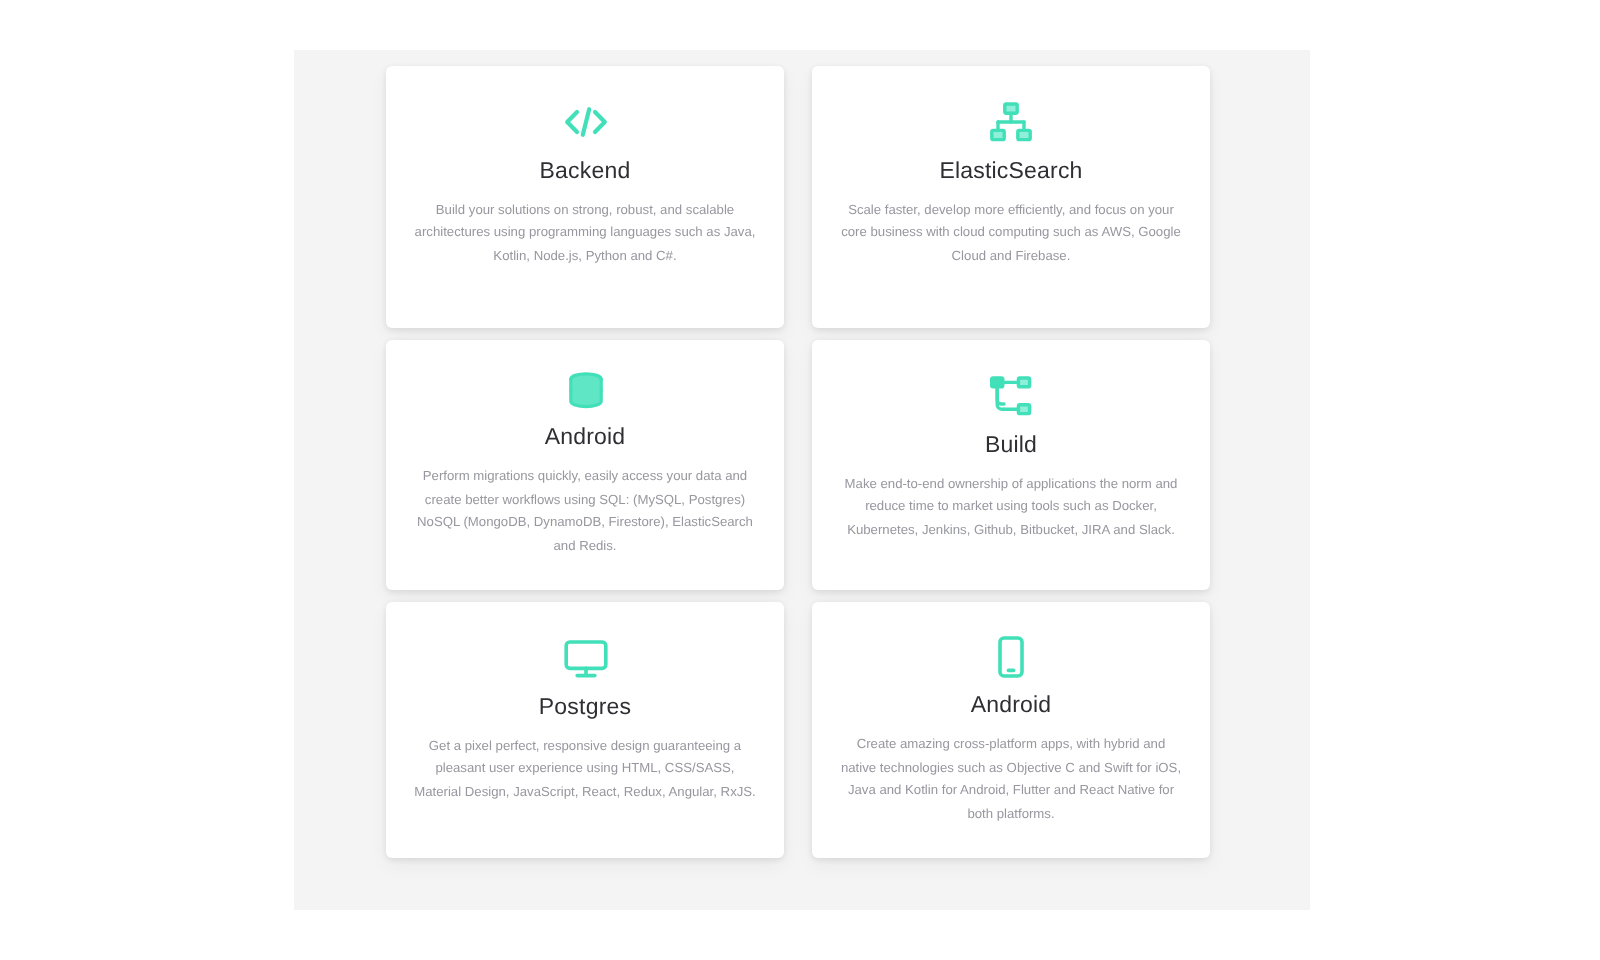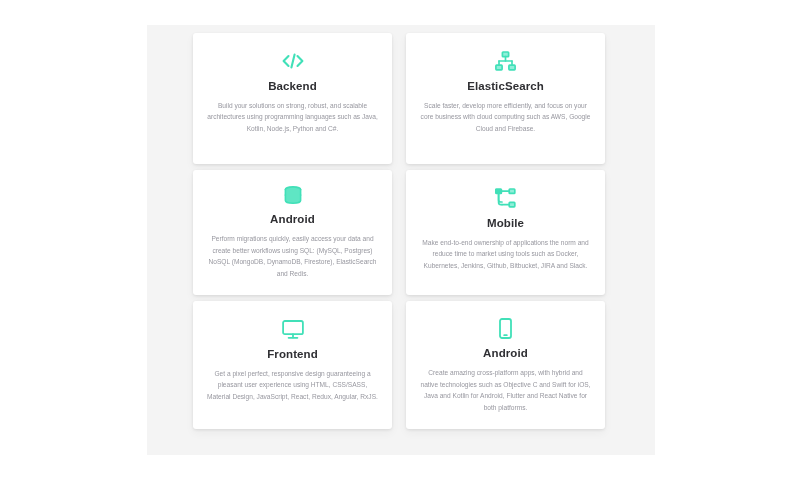--- a/index.html
+++ b/index.html
@@ -59,21 +59,21 @@
     display: flex;
     align-items: center;
     justify-content: center;
     margin-top: 3px;
     margin-bottom: 6px;
   }
   .card-icon svg { display: block; }
 
   .card-title {
     font-size: 11.5px;
-    font-weight: bold;
+    font-weight: normal;
     color: #2f2f33;
     letter-spacing: 0.1px;
     margin-bottom: 8px;
     text-align: center;
   }
 
   .card-desc {
     font-size: 6.6px;
     line-height: 11.4px;
     color: #97979f;
@@ -135,33 +135,33 @@
         <svg width="21" height="20" viewBox="0 0 21 20" fill="none" stroke="#41e0b8" stroke-width="1.7" stroke-linecap="round" stroke-linejoin="round">
           <rect x="0.8" y="1" width="5.6" height="4.4" rx="0.7" fill="#41e0b8" stroke="#41e0b8"></rect>
           <rect x="14.2" y="1" width="5.6" height="4.4" rx="0.7" fill="#8fefd9" stroke="#41e0b8"></rect>
           <rect x="14.2" y="14.4" width="5.6" height="4.4" rx="0.7" fill="#8fefd9" stroke="#41e0b8"></rect>
           <line x1="6.4" y1="3.2" x2="14.2" y2="3.2"></line>
           <path d="M3.6 5.4 V12 a2 2 0 0 0 2 2 h1.4"></path>
           <line x1="7" y1="16.6" x2="14.2" y2="16.6"></line>
           <path d="M3.6 5.4 V14.4 a2.2 2.2 0 0 0 2.2 2.2 h1.2"></path>
         </svg>
       </div>
-      <div class="card-title">Mobile</div>
+      <div class="card-title">Build</div>
       <div class="card-desc">Make end-to-end ownership of applications the norm and reduce time to market using tools such as Docker, Kubernetes, Jenkins, Github, Bitbucket, JIRA and Slack.</div>
     </div>
 
     <div class="card card-r3">
       <div class="card-icon">
         <svg width="22" height="19" viewBox="0 0 22 19" fill="none" stroke="#41e0b8" stroke-width="1.8" stroke-linecap="round" stroke-linejoin="round">
           <rect x="1.1" y="1" width="19.8" height="13.2" rx="1.8"></rect>
           <line x1="11" y1="14.2" x2="11" y2="17.4"></line>
           <line x1="6.6" y1="17.8" x2="15.4" y2="17.8"></line>
         </svg>
       </div>
-      <div class="card-title">Frontend</div>
+      <div class="card-title">Postgres</div>
       <div class="card-desc">Get a pixel perfect, responsive design guaranteeing a pleasant user experience using HTML, CSS/SASS, Material Design, JavaScript, React, Redux, Angular, RxJS.</div>
     </div>
 
     <div class="card card-r3">
       <div class="card-icon">
         <svg width="13" height="21" viewBox="0 0 13 21" fill="none" stroke="#41e0b8" stroke-width="1.8" stroke-linecap="round" stroke-linejoin="round">
           <rect x="1" y="1" width="11" height="19" rx="2"></rect>
           <line x1="5.2" y1="17.2" x2="7.8" y2="17.2"></line>
         </svg>
       </div>

